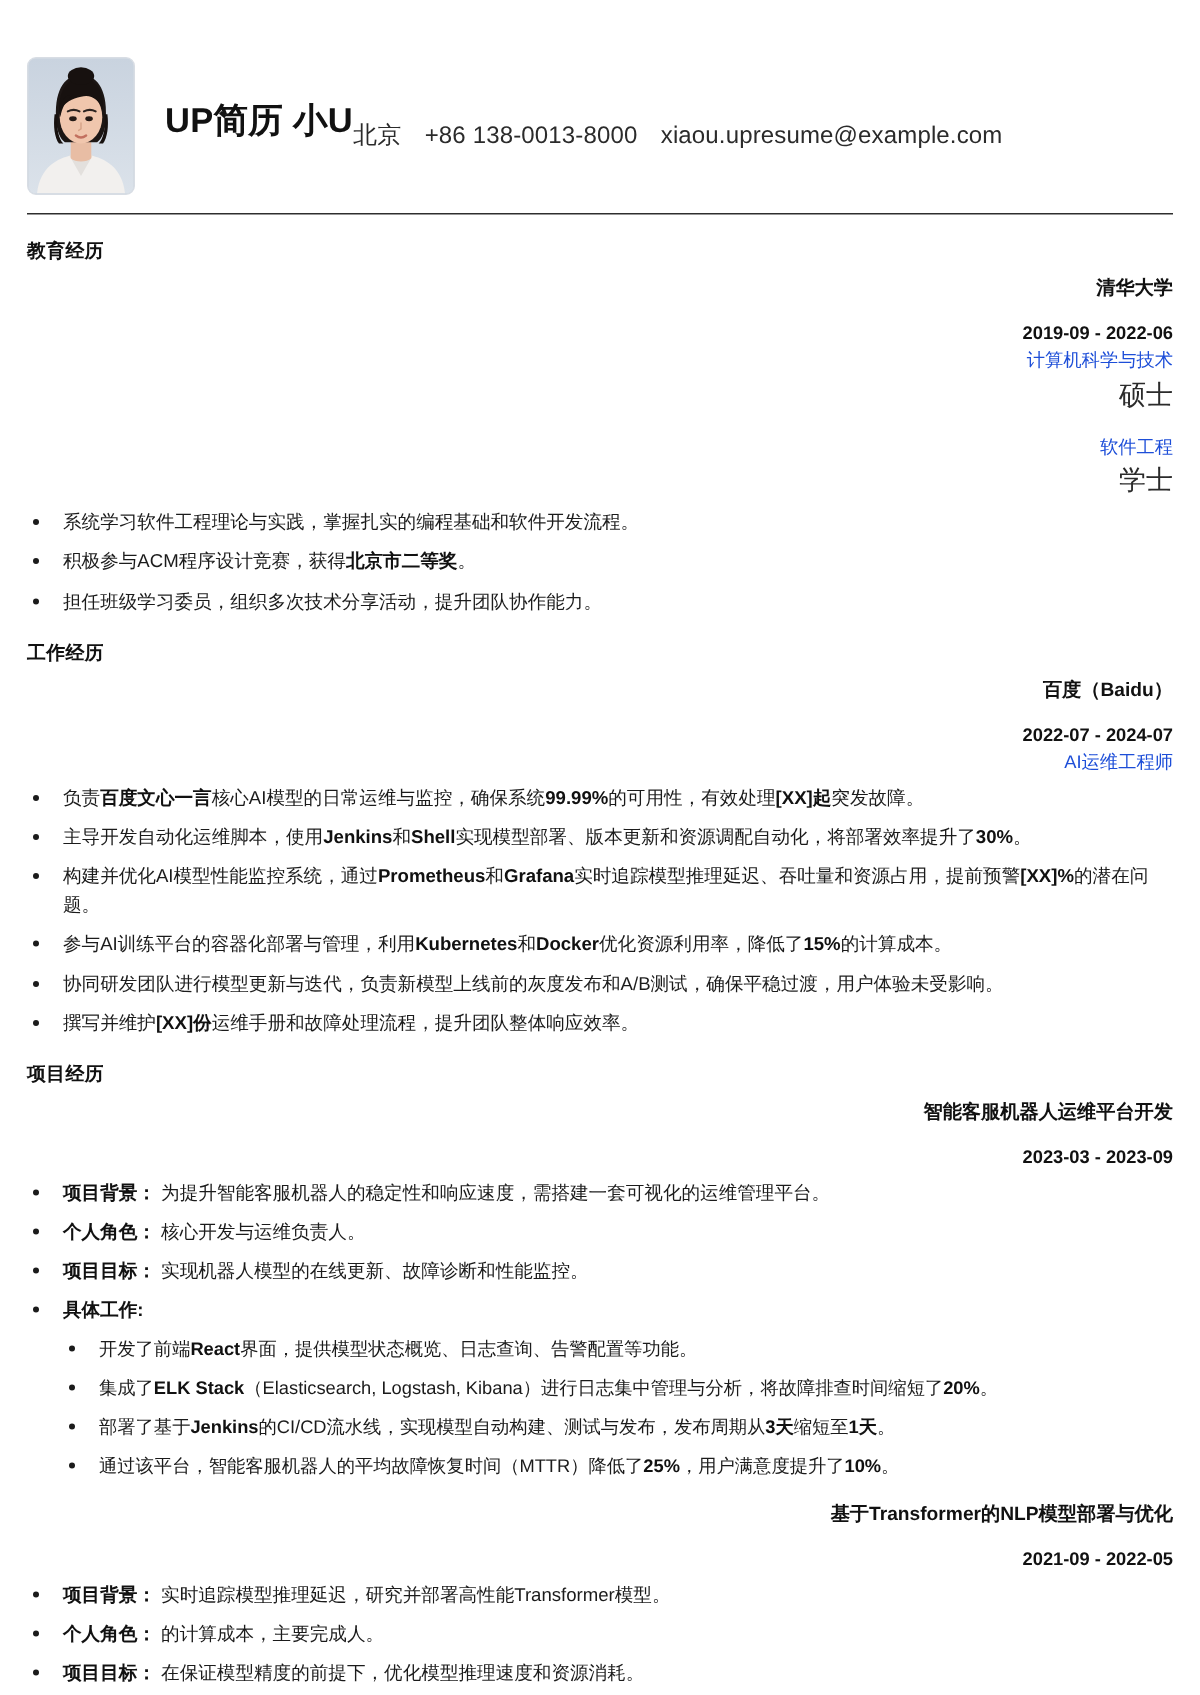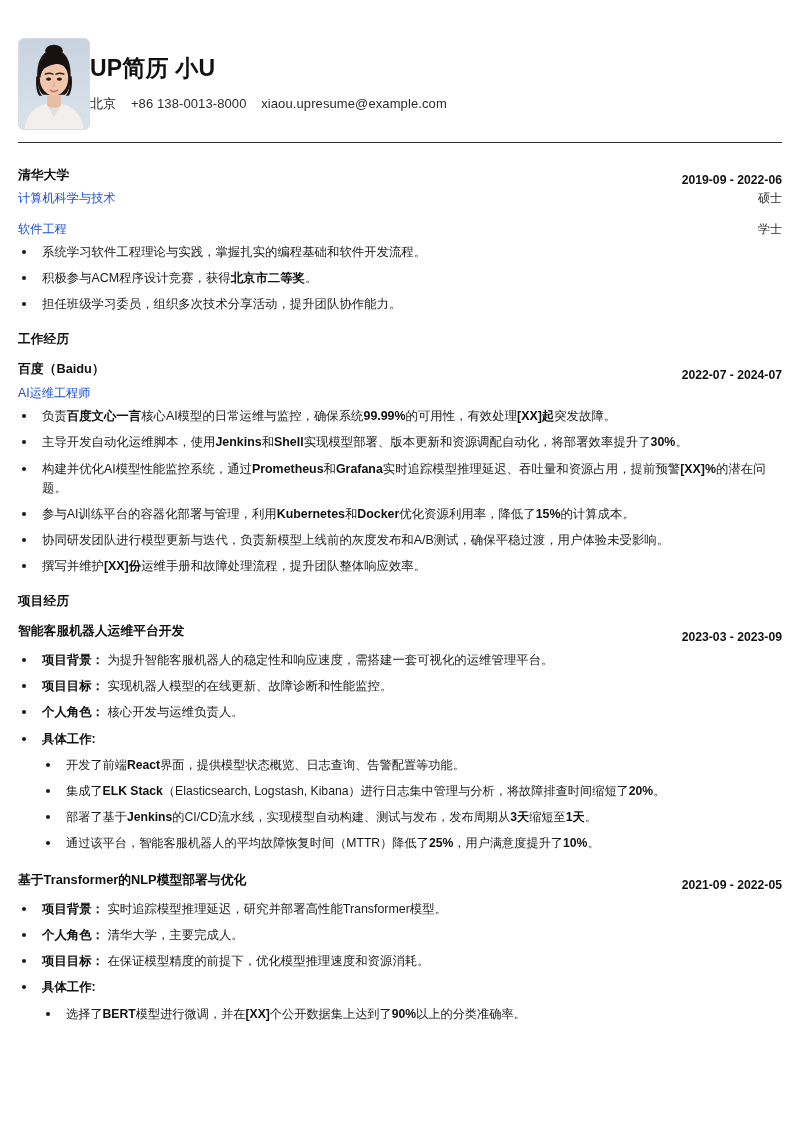--- a/index.html
+++ b/index.html
@@ -41,34 +41,35 @@
     overflow: hidden;
     flex: 0 0 auto;
     border: 1px solid #d8dde4;
     box-sizing: border-box;
     background: #cdd6e0;
     position: relative;
   }
   .avatar svg { display: block; width: 100%; height: 100%; }
 
   .identity {
+    margin-left: 20px;
     display: flex;
-    flex-direction: column;
+    flex-direction: row;
     justify-content: center;
   }
   .name {
     font-size: 23px;
     font-weight: bold;
     letter-spacing: 0.2px;
     line-height: 1.2;
     color: #111;
   }
   .contact {
     margin-top: 13px;
-    font-size: 13px;
+    font-size: 16px;
     color: #2b2b2b;
     letter-spacing: 0.1px;
   }
   .contact span { margin-right: 11px; }
   .contact span:last-child { margin-right: 0; }
 
   .divider {
     height: 0;
     border-top: 1.4px solid #2e2e2e;
     margin-top: 12px;
@@ -83,41 +84,42 @@
     margin-bottom: 6px;
     letter-spacing: 0.2px;
   }
 
   .entry { margin-bottom: 2px; }
   .entry + .entry { margin-top: 12px; }
 
   .entry-row {
     display: flex;
     justify-content: space-between;
-    align-items: center;
+    align-items: flex-end;
     line-height: 1.5;
+    flex-direction: column;
   }
   .entry-org {
     font-size: 12.8px;
     font-weight: bold;
     color: #111;
   }
   .entry-date {
     font-size: 12.2px;
     font-weight: bold;
     color: #111;
     white-space: nowrap;
     margin-top: 12px;
   }
   .entry-sub {
     font-size: 12.2px;
     color: #1d4ed8;
   }
   .entry-meta {
-    font-size: 12px;
+    font-size: 18px;
     color: #2b2b2b;
     white-space: nowrap;
   }
 
   ul.bullets {
     list-style: none;
     margin: 5px 0 0 0;
     padding: 0;
   }
   ul.bullets > li {
@@ -219,20 +221,21 @@
         <span>+86 138-0013-8000</span>
         <span>xiaou.upresume@example.com</span>
       </div>
     </div>
   </div>
 
   <div class="divider"></div>
 
   <div id="sections-root">
       <div class="section">
+        <div class="section-title">教育经历</div>
         <div class="entry">
           <div class="entry-row">
             <div class="entry-org">清华大学</div>
             <div class="entry-date">2019-09 - 2022-06</div>
           </div>
           <div class="entry-row">
             <div class="entry-sub">计算机科学与技术</div>
             <div class="entry-meta">硕士</div>
           </div>
         </div>
@@ -271,38 +274,38 @@
       </div>
       <div class="section">
         <div class="section-title">项目经历</div>
         <div class="entry">
           <div class="entry-row">
             <div class="entry-org">智能客服机器人运维平台开发</div>
             <div class="entry-date">2023-03 - 2023-09</div>
           </div>
           <ul class="bullets">
             <li><span class="b">项目背景：</span><span> 为提升智能客服机器人的稳定性和响应速度，需搭建一套可视化的运维管理平台。</span></li>
+            <li><span class="b">个人角色：</span><span> 核心开发与运维负责人。</span></li>
             <li><span class="b">项目目标：</span><span> 实现机器人模型的在线更新、故障诊断和性能监控。</span></li>
-            <li><span class="b">个人角色：</span><span> 核心开发与运维负责人。</span></li>
             <li><span class="b">具体工作:</span><ul class="subbullets">
                 <li><span>开发了前端</span><span class="b">React</span><span>界面，提供模型状态概览、日志查询、告警配置等功能。</span></li>
                 <li><span>集成了</span><span class="b">ELK Stack</span><span>（Elasticsearch, Logstash, Kibana）进行日志集中管理与分析，将故障排查时间缩短了</span><span class="b">20%</span><span>。</span></li>
                 <li><span>部署了基于</span><span class="b">Jenkins</span><span>的CI/CD流水线，实现模型自动构建、测试与发布，发布周期从</span><span class="b">3天</span><span>缩短至</span><span class="b">1天</span><span>。</span></li>
                 <li><span>通过该平台，智能客服机器人的平均故障恢复时间（MTTR）降低了</span><span class="b">25%</span><span>，用户满意度提升了</span><span class="b">10%</span><span>。</span></li>
               </ul></li>
           </ul>
         </div>
         <div class="entry">
           <div class="entry-row">
             <div class="entry-org">基于Transformer的NLP模型部署与优化</div>
             <div class="entry-date">2021-09 - 2022-05</div>
           </div>
           <ul class="bullets">
             <li><span class="b">项目背景：</span><span> 实时追踪模型推理延迟，研究并部署高性能Transformer模型。</span></li>
-            <li><span class="b">个人角色：</span><span> 清华大学，主要完成人。</span></li>
+            <li><span class="b">个人角色：</span><span> 的计算成本，主要完成人。</span></li>
             <li><span class="b">项目目标：</span><span> 在保证模型精度的前提下，优化模型推理速度和资源消耗。</span></li>
             <li><span class="b">具体工作:</span><ul class="subbullets">
                 <li><span>选择了</span><span class="b">BERT</span><span>模型进行微调，并在</span><span class="b">[XX]</span><span>个公开数据集上达到了</span><span class="b">90%</span><span>以上的分类准确率。</span></li>
               </ul></li>
           </ul>
         </div>
       </div>
     </div>
 
 </div>

